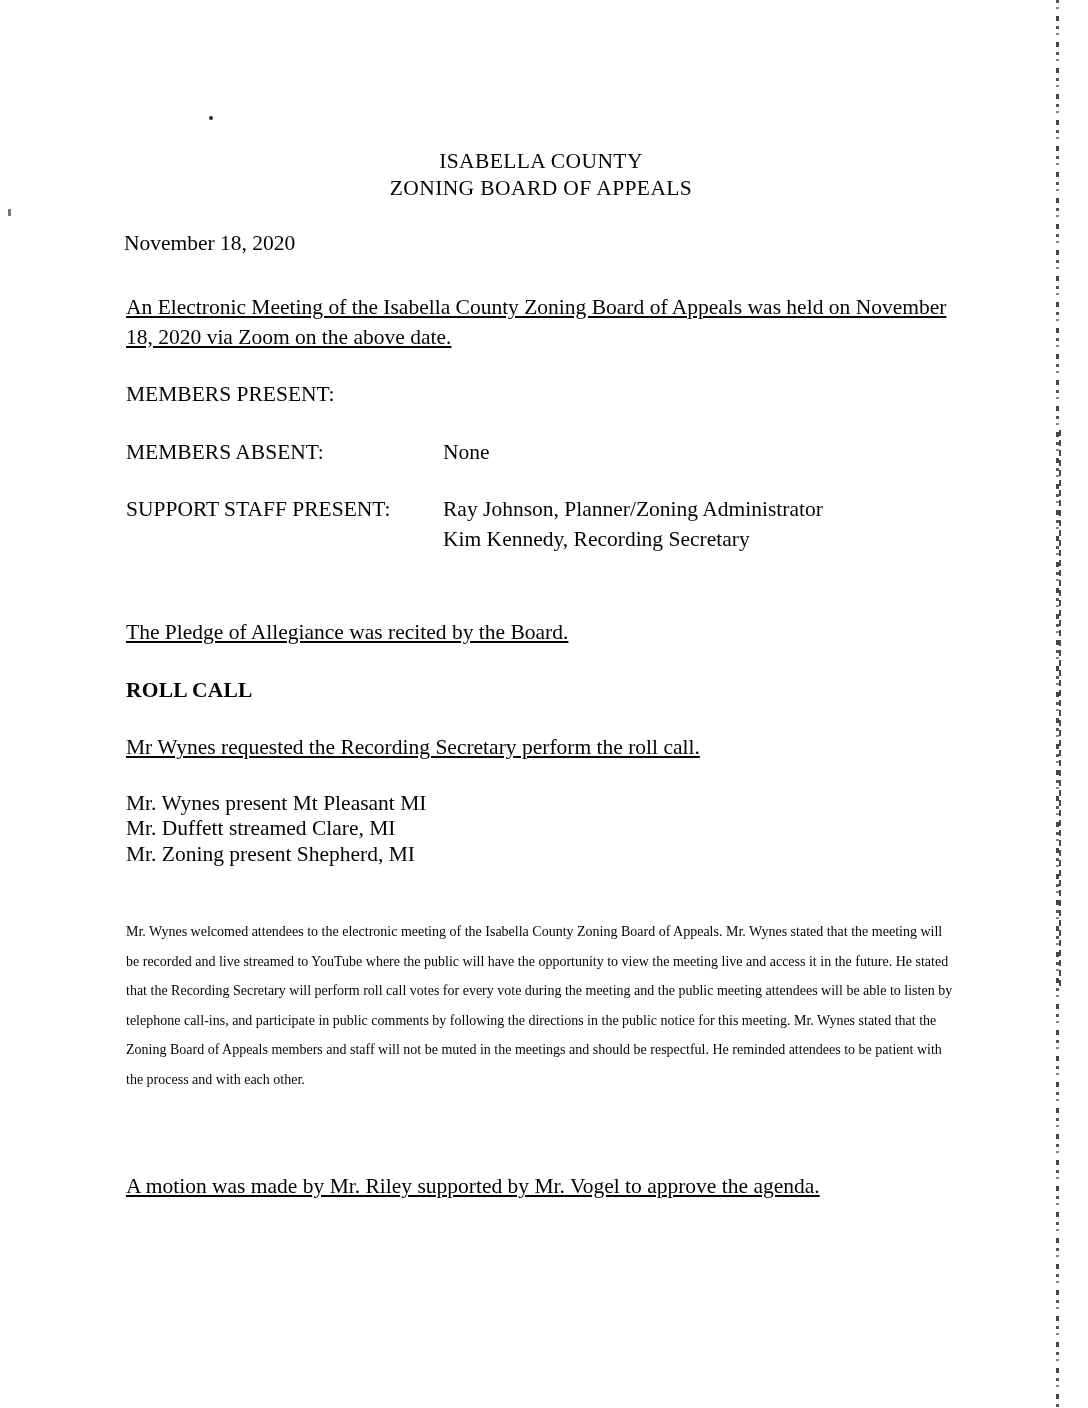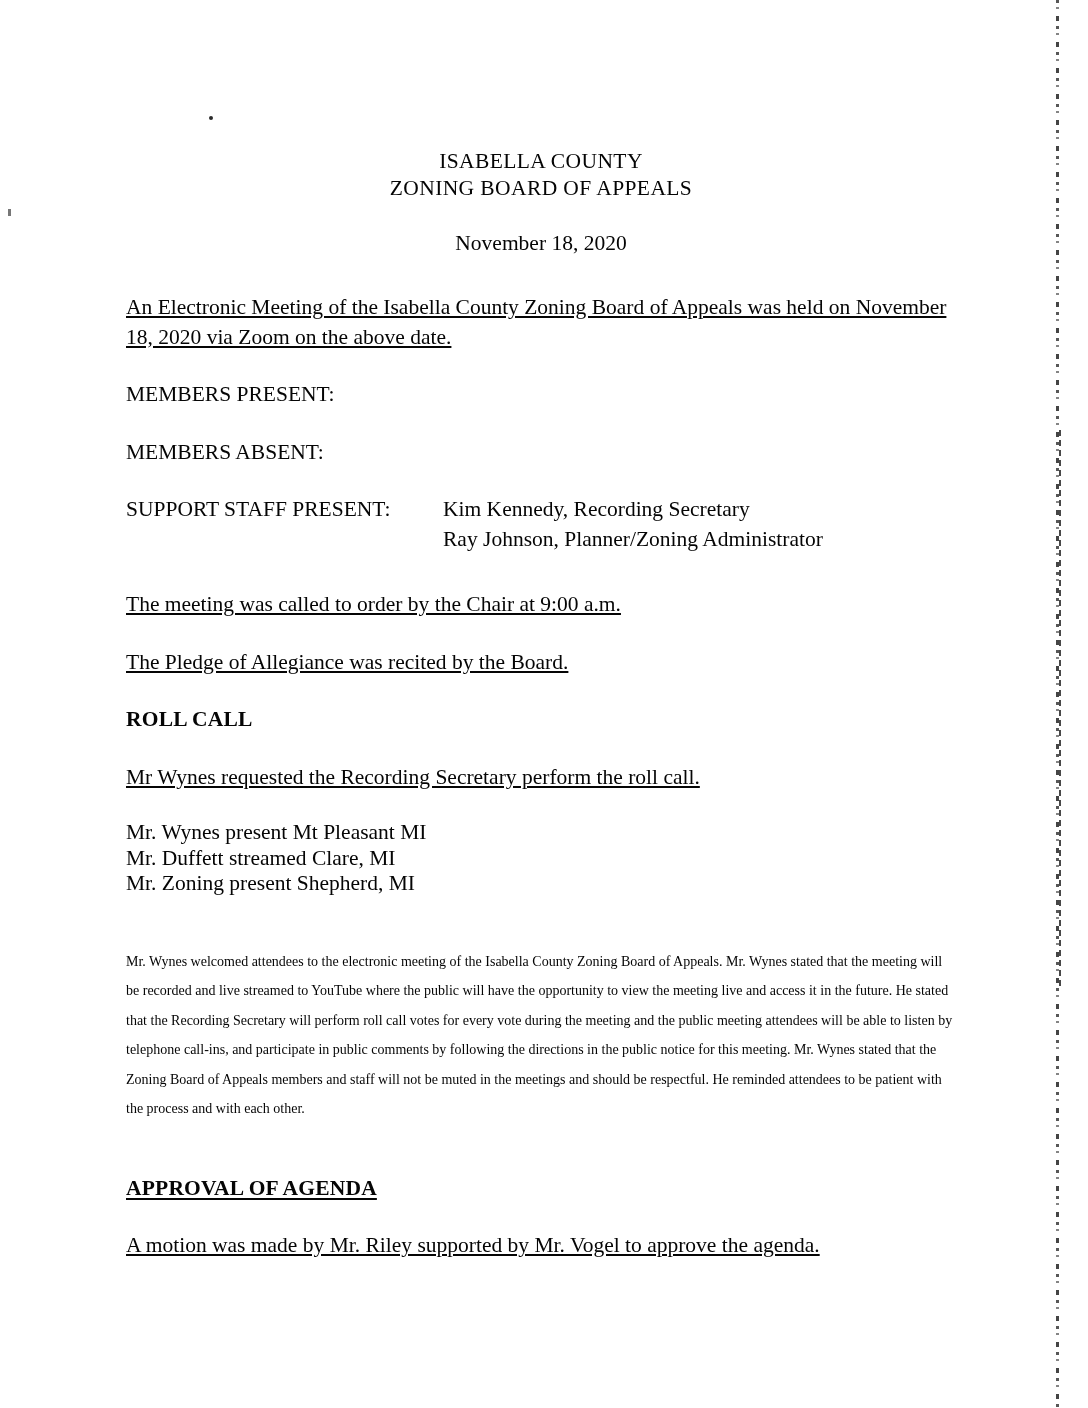--- a/index.html
+++ b/index.html
@@ -73,21 +73,21 @@
   }
   .title-block {
     text-align: center;
     margin-left: -2px;
     padding-top: 148px;
     font-size: 21.5px;
     line-height: 27px;
     letter-spacing: 0.4px;
   }
   .date-line {
-    text-align: center;
+    text-align: left;
     margin-left: -2px;
     padding-top: 28px;
     font-size: 21.5px;
     line-height: 27px;
   }
   p.body {
     margin: 0;
     padding: 0;
     font-size: 21.5px;
     line-height: 29.5px;
@@ -157,35 +157,35 @@
     <div class="gap-md"></div>
 
     <div class="attend-row">
       <div class="attend-label">MEMBERS PRESENT:</div>
     </div>
 
     <div class="gap-md"></div>
 
     <div class="attend-row">
       <div class="attend-label">MEMBERS ABSENT:</div>
+      <div class="attend-value">None</div>
     </div>
 
     <div class="gap-md"></div>
 
     <div class="attend-row">
       <div class="attend-label">SUPPORT STAFF PRESENT:</div>
       <div class="attend-value">
+        <div>Ray Johnson, Planner/Zoning Administrator</div>
         <div>Kim Kennedy, Recording Secretary</div>
-        <div>Ray Johnson, Planner/Zoning Administrator</div>
       </div>
     </div>
 
     <div class="gap-lg"></div>
 
-    <p class="body">The meeting was called to order by the Chair at 9:00 a.m.</p>
 
     <div class="gap-md"></div>
 
     <p class="body">The Pledge of Allegiance was recited by the Board.</p>
 
     <div class="gap-md"></div>
 
     <div class="heading-bold">ROLL CALL</div>
 
     <div class="gap-md"></div>
@@ -199,21 +199,20 @@
       <div>Mr. Duffett streamed Clare, MI</div>
       <div>Mr. Zoning present Shepherd, MI</div>
     </div>
 
     <div class="gap-lg"></div>
 
     <p class="para-block">Mr. Wynes welcomed attendees to the electronic meeting of the Isabella County Zoning Board of Appeals. Mr. Wynes stated that the meeting will be recorded and live streamed to YouTube where the public will have the opportunity to view the meeting live and access it in the future. He stated that the Recording Secretary will perform roll call votes for every vote during the meeting and the public meeting attendees will be able to listen by telephone call-ins, and participate in public comments by following the directions in the public notice for this meeting. Mr. Wynes stated that the Zoning Board of Appeals members and staff will not be muted in the meetings and should be respectful. He reminded attendees to be patient with the process and with each other.</p>
 
     <div class="gap-lg"></div>
 
-    <div class="heading-underline">APPROVAL OF AGENDA</div>
 
     <div class="gap-md"></div>
 
     <p class="body">A motion was made by Mr. Riley supported by Mr. Vogel to approve the agenda.</p>
 
     <div class="gap-md"></div>
 
   </div>
 </div>
 

